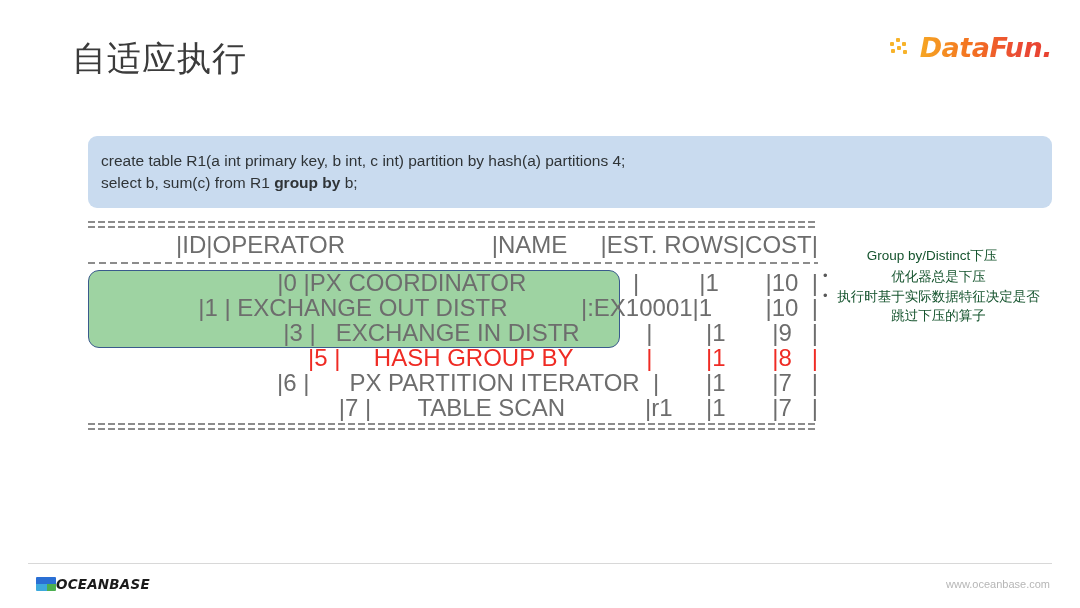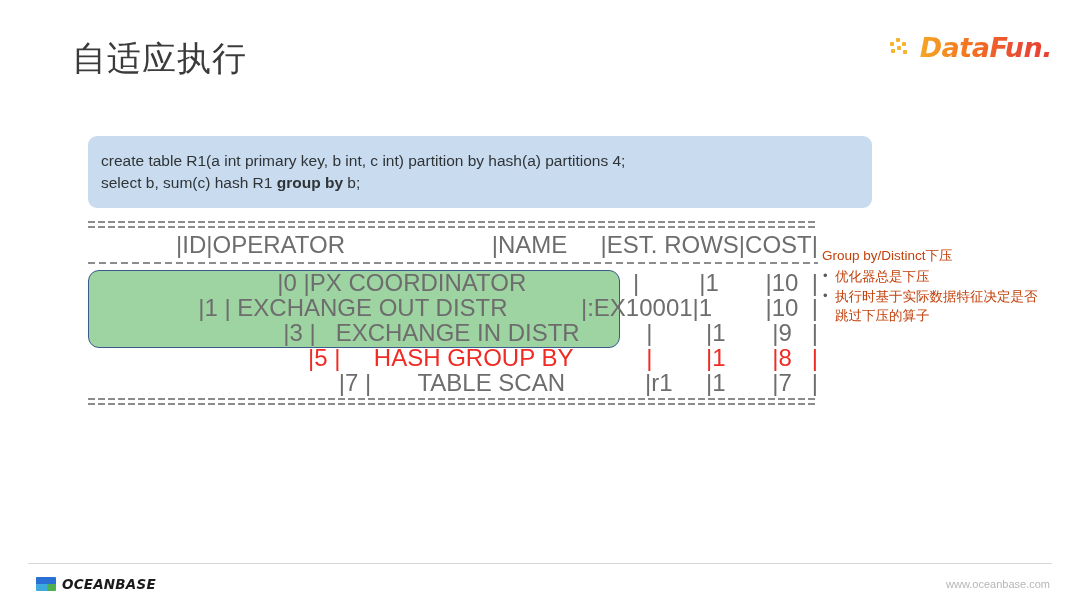--- a/index.html
+++ b/index.html
@@ -67,21 +67,21 @@
     background-clip: text;
     color: transparent;
     font-family: "DejaVu Sans", sans-serif;
   }
 
   
   .sql-box {
     position: absolute;
     left: 88px;
     top: 136px;
-    width: 784px;
+    width: 964px;
     padding: 14px 0 14px 0;
     background: #c9dbef;
     border-radius: 9px;
     box-sizing: border-box;
   }
   .sql-line {
     font-size: 15.5px;
     line-height: 22px;
     color: #2f3437;
     padding-left: 13px;
@@ -141,21 +141,22 @@
   }
 
   
   .note {
     position: absolute;
     left: 822px;
     top: 246px;
     width: 220px;
     font-size: 13.5px;
     line-height: 19px;
-    color: #c2410c;
+    color: #14532d;
+    text-align: center;
   }
   .note-title { margin-bottom: 2px; }
   .note ul {
     margin: 0;
     padding: 0;
     list-style: none;
   }
   .note li {
     position: relative;
     padding-left: 13px;
@@ -178,21 +179,20 @@
     top: 563px;
     height: 1px;
     background: #d8d8d8;
   }
   .ob-logo {
     position: absolute;
     left: 36px;
     top: 576px;
     display: flex;
     align-items: center;
-    gap: 6px;
   }
   .ob-mark {
     width: 20px;
     height: 14px;
     position: relative;
     overflow: hidden;
     border-radius: 1px;
   }
   .ob-mark .m1 { position:absolute; left:0; top:0; width:20px; height:7px; background:#2a6fd4; }
   .ob-mark .m2 { position:absolute; left:0; top:7px; width:11px; height:7px; background:#3da9dd; }
@@ -225,34 +225,35 @@
       <i class="bd3"></i>
     <i class="bd4"></i>
       <i class="bd5"></i>
       <i class="bd6"></i>
   </span>
   <span class="brand-word">DataFun.</span>
 </div>
 
 <div class="sql-box">
   <div class="sql-line">create table R1(a int primary key, b int, c int) partition by hash(a) partitions 4;</div>
-  <div class="sql-line"><span>select b, sum(c) hash R1 </span><b>group by</b><span> b;</span></div>
+  <div class="sql-line"><span>select b, sum(c) from R1 </span><b>group by</b><span> b;</span></div>
 </div>
 
 <div class="plan">
   <div class="sep-double"></div>
   <div class="plan-row head">|ID|OPERATOR                      |NAME     |EST. ROWS|COST|</div>
   <div class="sep-single"></div>
 
   <div class="rows-wrap">
     <div class="highlight-box"></div>
     <div class="plan-row">|0 |PX COORDINATOR                |         |1       |10  |</div>
     <div class="plan-row">|1 | EXCHANGE OUT DISTR           |:EX10001|1        |10  |</div>
     <div class="plan-row">|3 |   EXCHANGE IN DISTR          |        |1       |9   |</div>
     <div class="plan-row red">|5 |     HASH GROUP BY           |        |1       |8   |</div>
+    <div class="plan-row">|6 |      PX PARTITION ITERATOR  |       |1       |7   |</div>
     <div class="plan-row">|7 |       TABLE SCAN            |r1     |1       |7   |</div>
   </div>
 
   <div class="sep-double"></div>
 </div>
 
 <div class="note">
   <div class="note-title">Group by/Distinct下压</div>
   <ul>
     <li>优化器总是下压</li>

